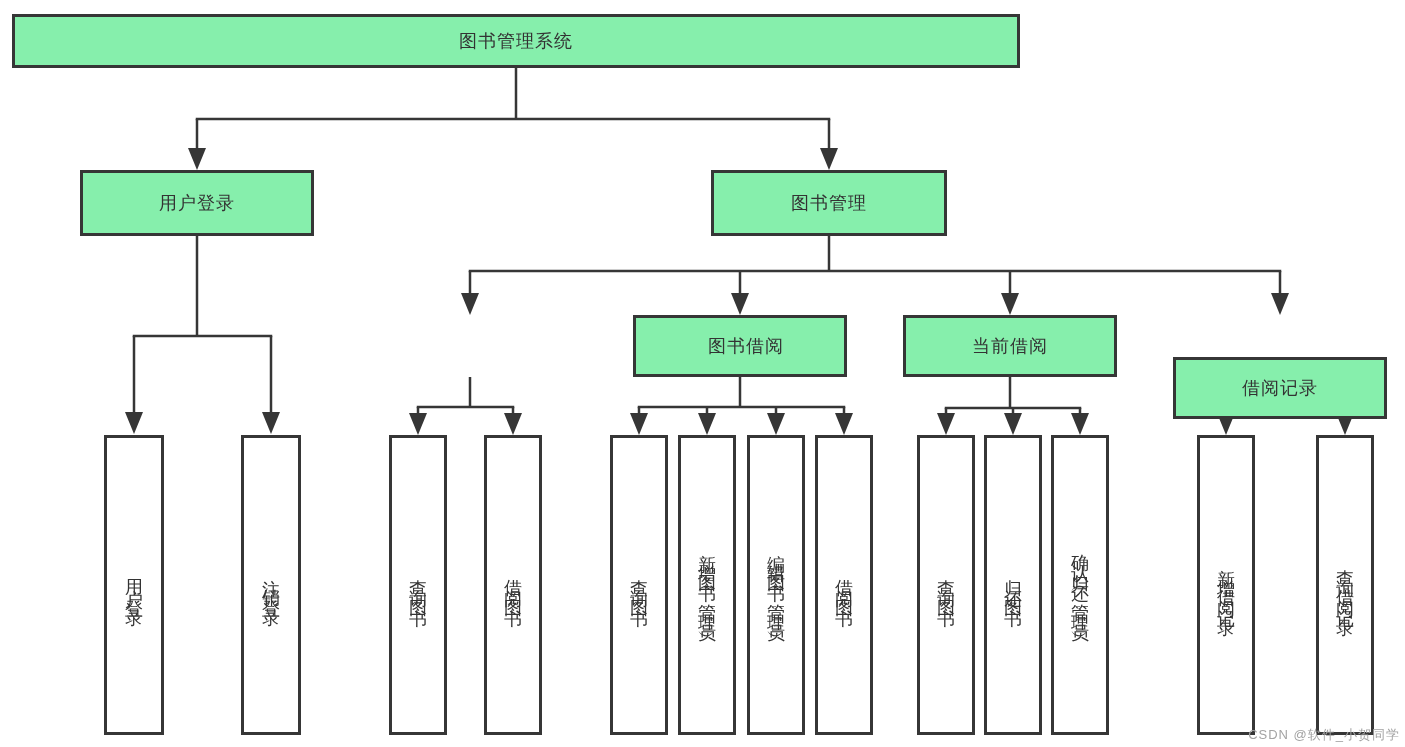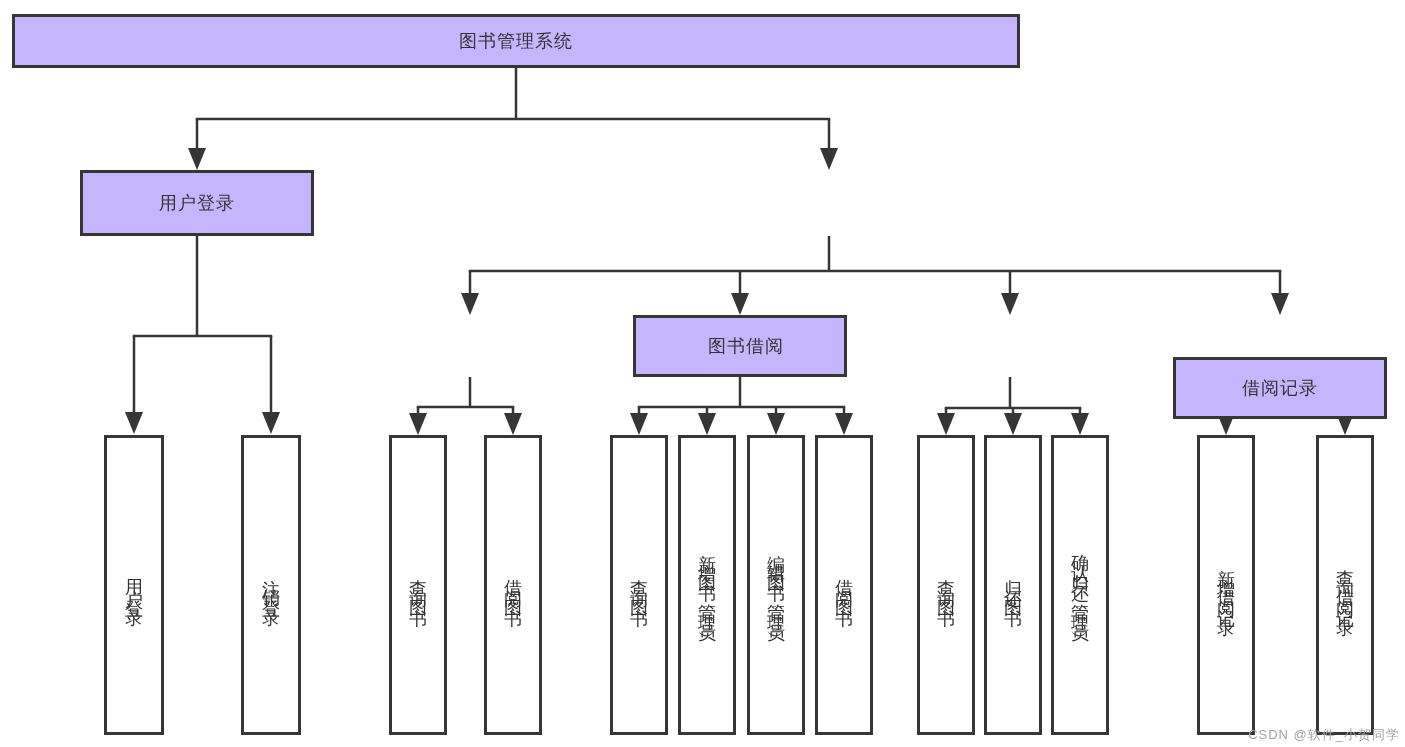--- a/index.html
+++ b/index.html
@@ -13,21 +13,21 @@
   }
   svg.connectors {
     position: absolute;
     left: 0; top: 0;
     width: 1405px; height: 747px;
   }
   .box {
     position: absolute;
     box-sizing: border-box;
     border: 3px solid #363636;
-    background: #c4b5fd;
+    background: #86efac;
     display: flex;
     align-items: center;
     justify-content: center;
     color: #333333;
     font-size: 18px;
     letter-spacing: 1px;
   }
   .vbox {
     position: absolute;
     box-sizing: border-box;
@@ -139,24 +139,30 @@
     </g>
   </svg>
 
   <div class="box" style="left:12px; top:14px; width:1008px; height:54px;">
     <span>图书管理系统</span>
   </div>
 
   <div class="box" style="left:80px; top:170px; width:234px; height:66px;">
     <span>用户登录</span>
   </div>
+  <div class="box" style="left:711px; top:170px; width:236px; height:66px;">
+    <span>图书管理</span>
+  </div>
 
   <div class="box" style="left:633px; top:315px; width:214px; height:62px;padding-left:12px;">
     <span>图书借阅</span>
   </div>
+  <div class="box" style="left:903px; top:315px; width:214px; height:62px;">
+    <span>当前借阅</span>
+  </div>
   <div class="box" style="left:1173px; top:315px; width:214px; height:62px;margin-top:42px;">
     <span>借阅记录</span>
   </div>
 
   <div class="vbox" style="left:104px; top:435px; width:60px; height:300px;">
     <span>用户登录</span>
   </div>
   <div class="vbox" style="left:241px; top:435px; width:60px; height:300px;">
     <span>注销登录</span>
   </div>

